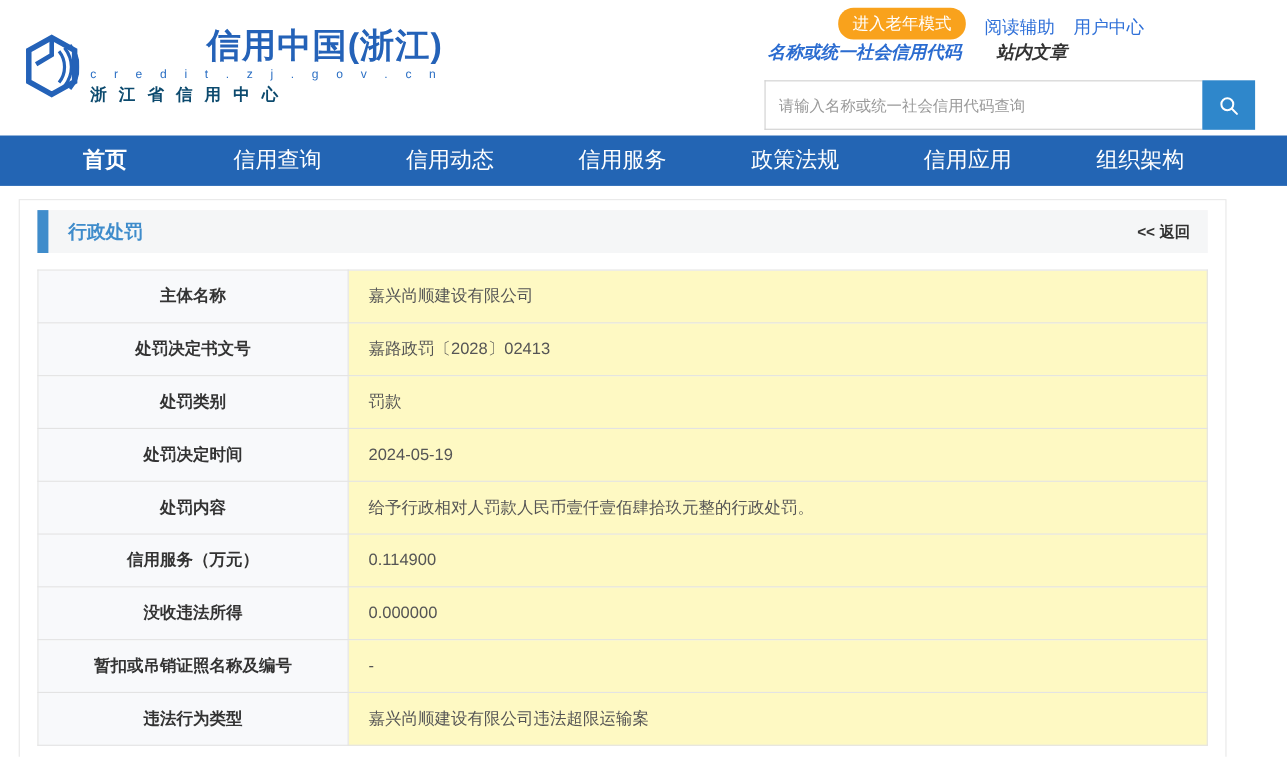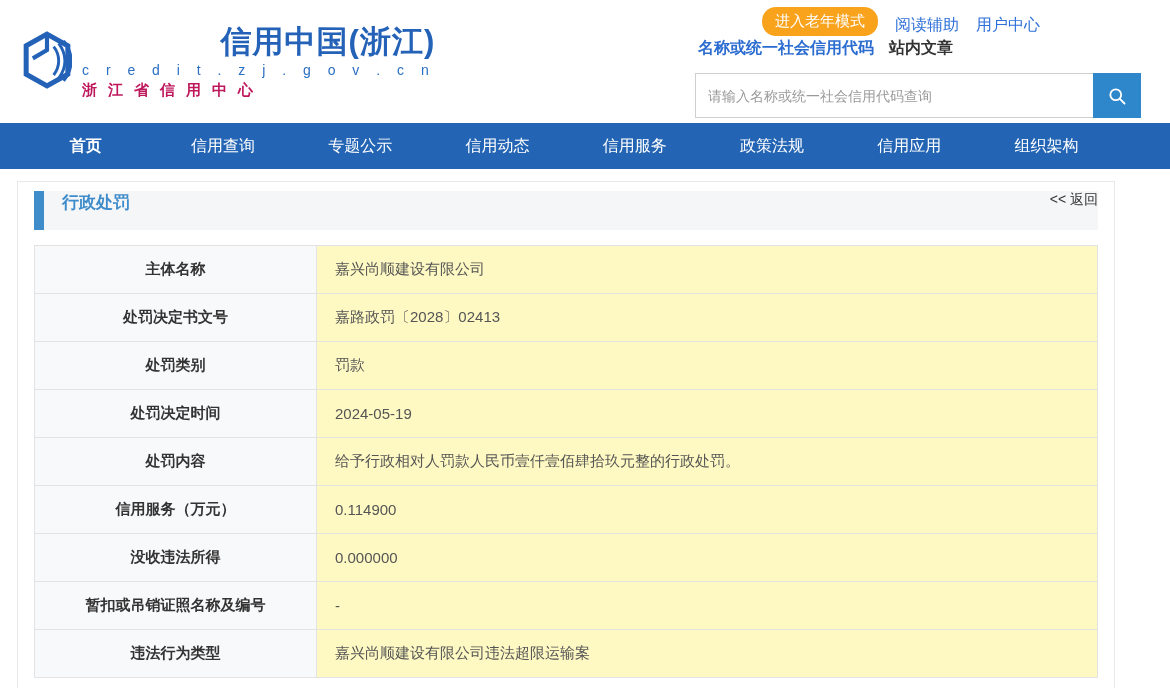--- a/index.html
+++ b/index.html
@@ -6,54 +6,54 @@
   html,body { width:1170px; height:688px; overflow:hidden; background:#fff;
     font-family:"Liberation Sans", sans-serif; }
 
   
   .header { position:relative; width:1170px; height:123px; background:#fff; }
 
   .logo { position:absolute; left:22px; top:24px; display:flex; align-items:flex-start; cursor:pointer; }
   .logo-icon { width:50px; height:60px; margin-top:6px; }
   .logo-text { margin-left:10px; }
   .logo-title { font-size:31px; font-weight:bold; color:#2462b8; letter-spacing:1px; line-height:36px;text-align:right; }
-  .logo-domain { font-size:14px; color:#2b6fc4; letter-spacing:6.5px; margin-top:2px; }
-  .logo-sub { font-size:15px; font-weight:bold; color:#be185d; letter-spacing:11px; margin-top:3px; }
+  .logo-domain { font-size:11px; color:#2b6fc4; letter-spacing:6.5px; margin-top:2px; }
+  .logo-sub { font-size:15px; font-weight:bold; color:#0c4a6e; letter-spacing:11px; margin-top:3px; }
 
   .top-links { position:absolute; left:762px; top:7px; display:flex; align-items:flex-end; gap:17px; }
   .elder-btn { background:#f9a21c; color:#fff; font-size:15px; border:none; border-radius:14px;
     padding:5px 13px; cursor:pointer; white-space:nowrap; }
   .top-link { color:#2f70d8; font-size:16px; text-decoration:none; cursor:pointer; white-space:nowrap; }
 
-  .search-tabs { position:absolute; left:698px; top:38px; display:flex; gap:15px; }
+  .search-tabs { position:absolute; left:698px; top:38px; display:flex; gap:32px;font-style:italic; }
   .stab { font-size:16px; font-weight:bold; cursor:pointer; white-space:nowrap; }
   .stab.active { color:#2b6cd0; }
   .stab.plain { color:#333; }
 
   .search-row { position:absolute; left:695px; top:73px; display:flex; }
   .search-input { width:398px; height:45px; border:1px solid #cfcfcf; border-right:none;
     font-size:14px; padding:0 12px; color:#333; outline:none; }
   .search-input::placeholder { color:#9a9a9a; }
   .search-btn { width:48px; height:45px; background:#2f87cb; border:none; cursor:pointer;
     display:flex; align-items:center; justify-content:center; }
 
   
   .nav { width:1170px; height:46px; background:#2365b4; }
   .nav-inner { margin-left:17px; width:1098px; height:46px; display:flex; }
-  .nav-item { flex:1; text-align:center; line-height:46px; color:#fff; font-size:16px; cursor:pointer; }
+  .nav-item { flex:1; text-align:center; line-height:46px; color:#fff; font-size:20px; cursor:pointer; }
   .nav-item.active { font-weight:bold; }
 
   
   .content-box { margin:12px 0 0 17px; width:1098px; height:560px;
     border:1px solid #e8e8e8; padding:9px 16px; background:#fff; }
 
-  .section-head { height:39px; background:#f5f6f7; display:flex; align-items:flex-start; }
+  .section-head { height:39px; background:#f5f6f7; display:flex; align-items:center; }
   .accent { width:10px; height:39px; background:#3f8ccb; }
   .section-title { color:#3f8ccb; font-size:17px; font-weight:bold; margin-left:18px; }
-  .back-link { margin-left:auto; color:#333; font-size:14px; font-weight:normal;
+  .back-link { margin-left:auto; margin-right:16px; color:#333; font-size:14px; font-weight:bold;
     text-decoration:none; cursor:pointer; white-space:nowrap; }
 
   table.detail { width:100%; border-collapse:collapse; margin-top:15px; }
   table.detail td { border:1px solid #e3e3e3; height:48px; font-size:15px; }
   td.lbl { width:282px; background:#f8f9fb; color:#333; font-weight:bold; text-align:center; }
   td.val { background:#fef9c3; color:#555; padding-left:18px; }
 </style>
 </head>
 <body>
 
@@ -93,21 +93,20 @@
         <line x1="15.5" y1="15.5" x2="21" y2="21" stroke="#fff" stroke-width="2.2" stroke-linecap="round"></line>
       </svg>
     </button>
   </div>
 </div>
 
 <div class="nav">
   <div class="nav-inner">
     <div class="nav-item active">首页</div>
     <div class="nav-item">信用查询</div>
-    <div class="nav-item">专题公示</div>
     <div class="nav-item">信用动态</div>
     <div class="nav-item">信用服务</div>
     <div class="nav-item">政策法规</div>
     <div class="nav-item">信用应用</div>
     <div class="nav-item">组织架构</div>
   </div>
 </div>
 
 <div class="content-box">
 

